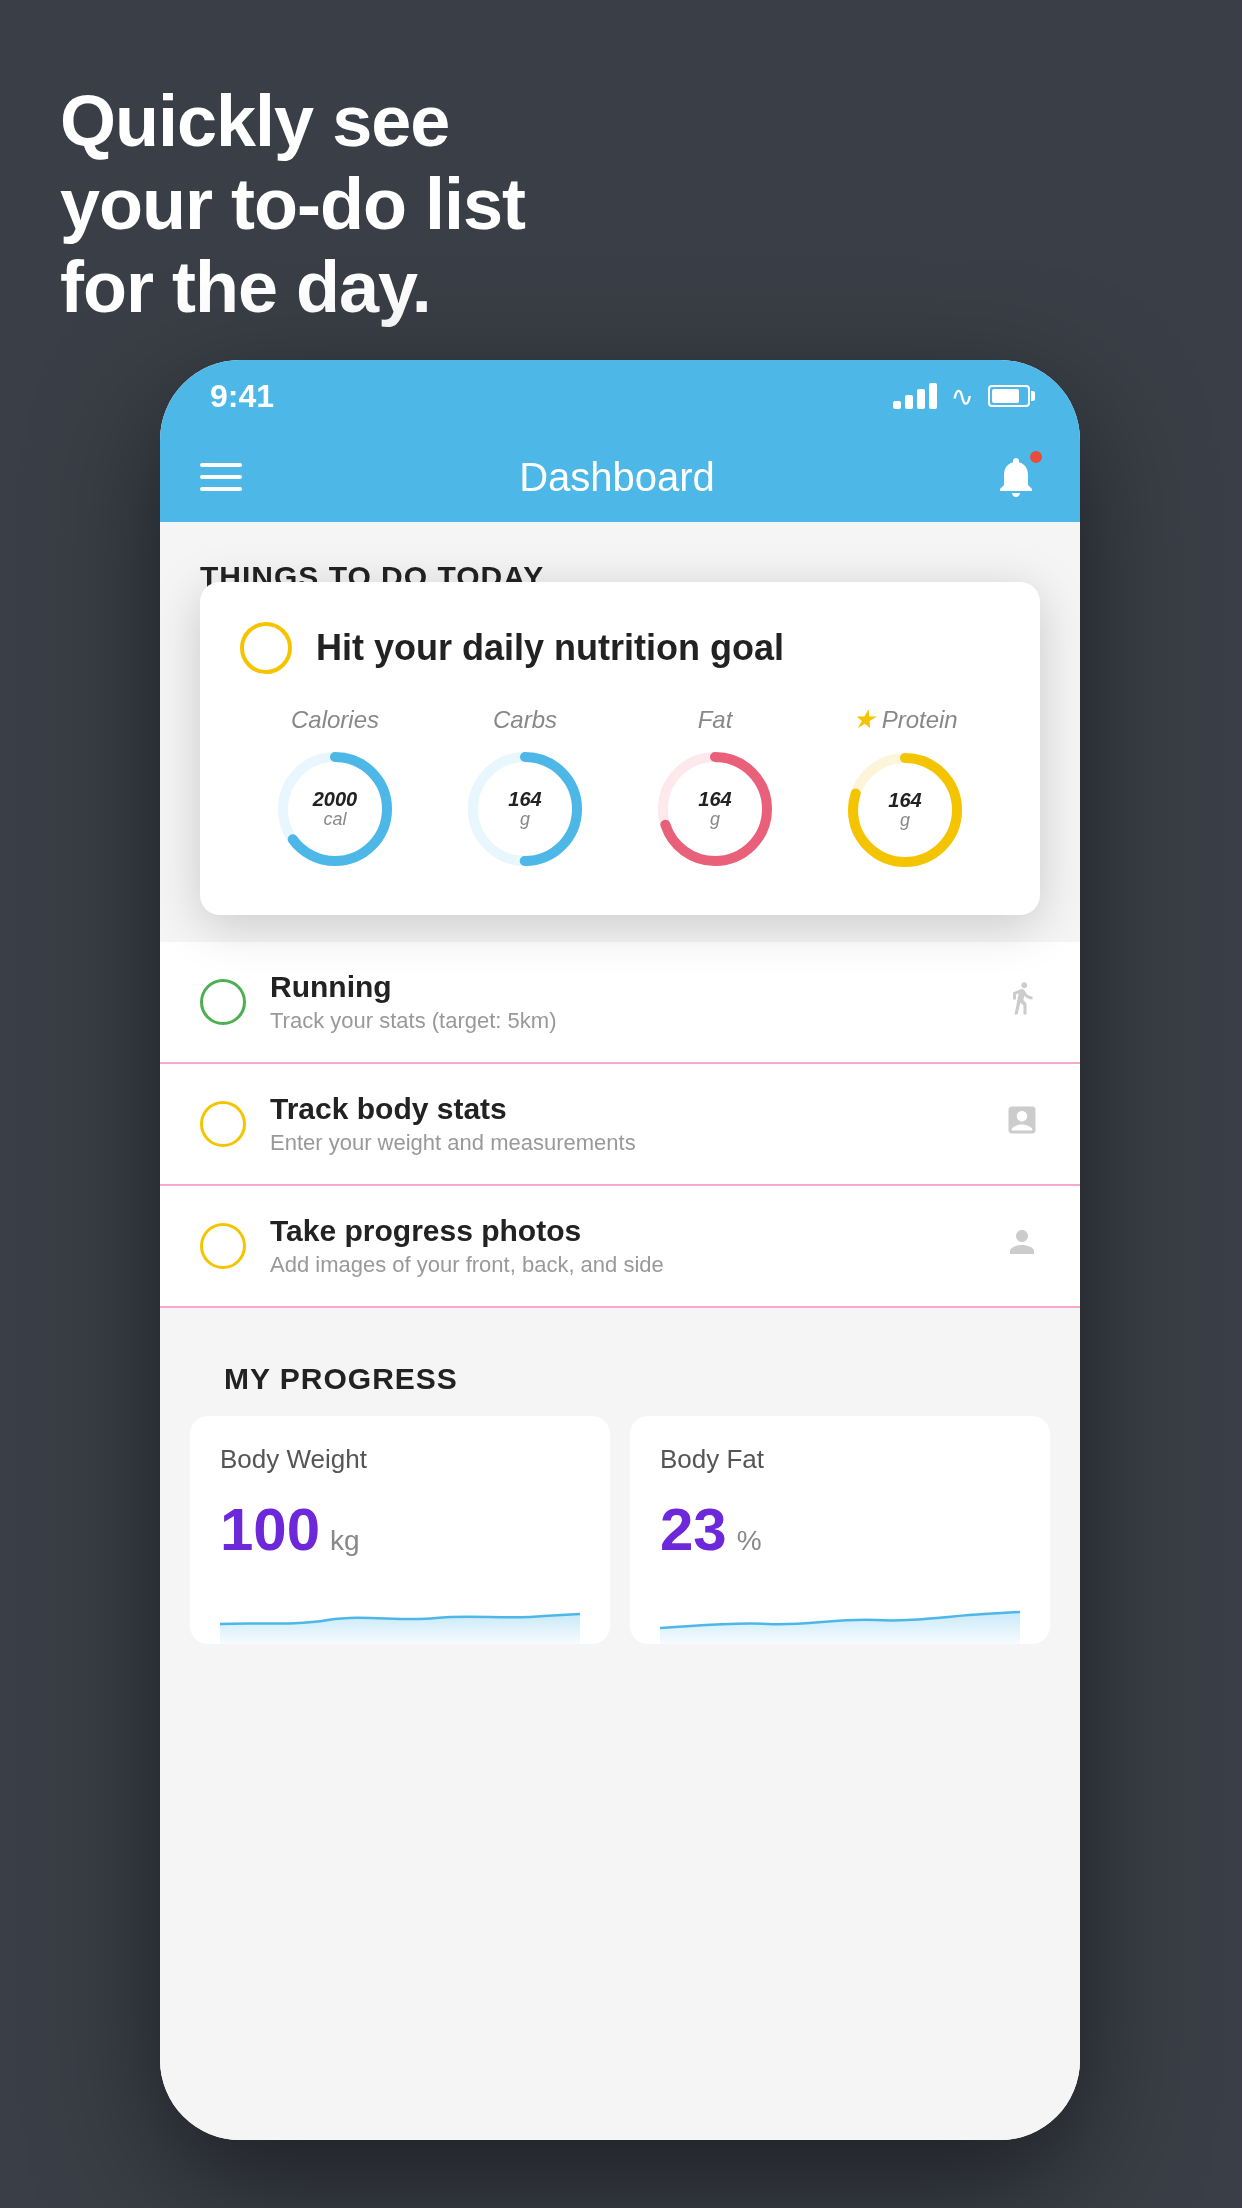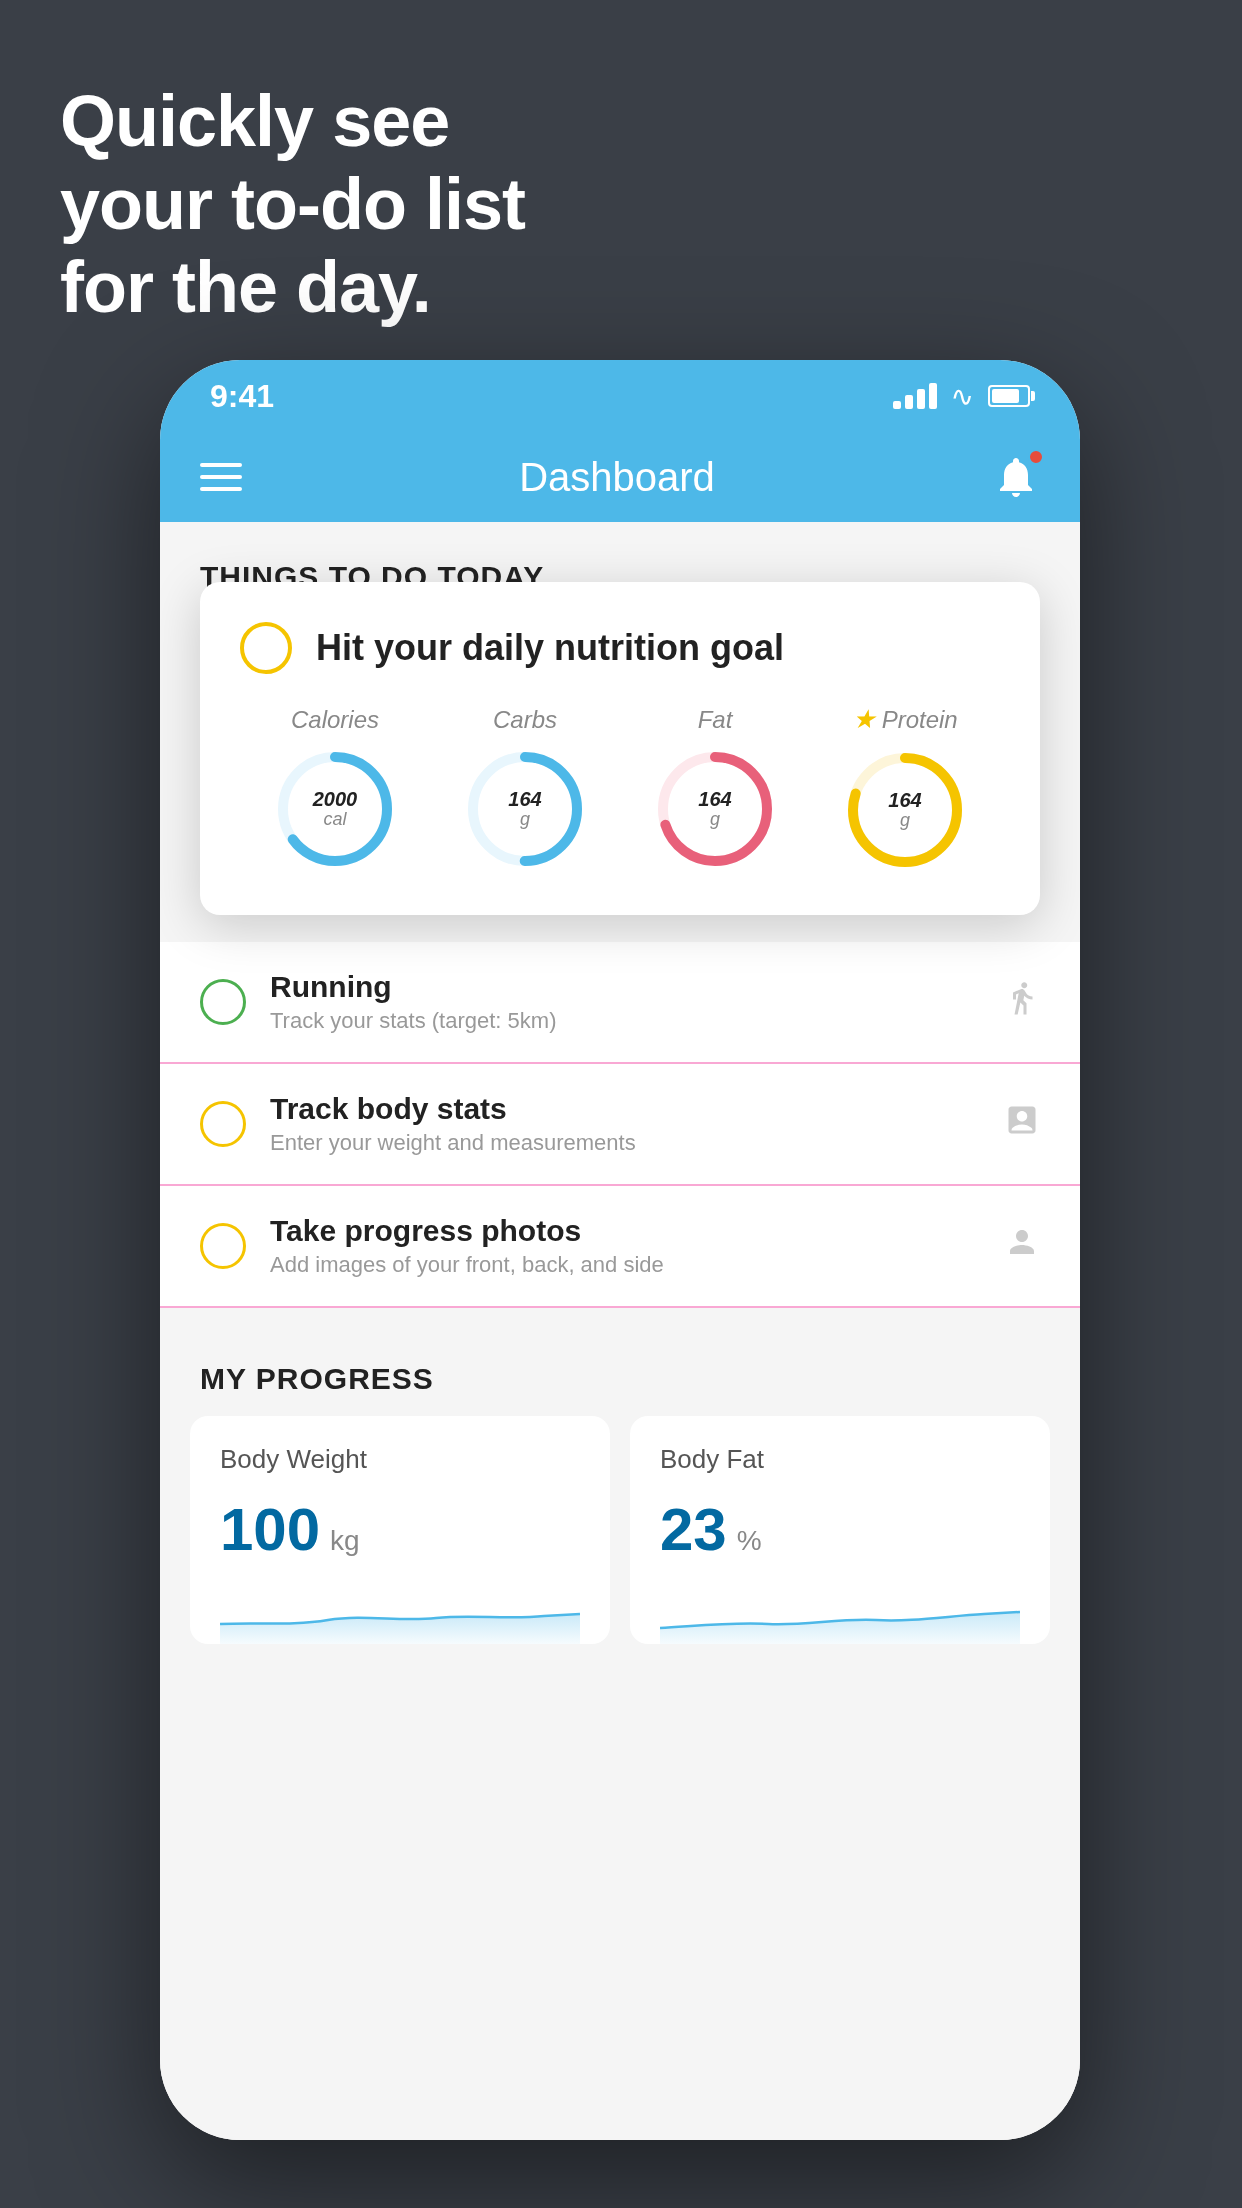--- a/index.html
+++ b/index.html
@@ -260,21 +260,21 @@
 
     
     .progress-section {
       position: absolute;
       top: 810px;
       left: 0;
       right: 0;
       background: #f5f5f5;
     }
     .progress-header {
-      padding: 30px 40px 20px;
+      padding: 30px 64px 20px;
     }
     .progress-header h2 {
       font-size: 30px;
       font-weight: 800;
       color: #222;
       letter-spacing: 1px;
     }
     .progress-cards {
       display: flex;
       gap: 20px;
@@ -295,21 +295,21 @@
     }
     .progress-value-row {
       display: flex;
       align-items: baseline;
       gap: 10px;
       margin-bottom: 20px;
     }
     .progress-big-value {
       font-size: 60px;
       font-weight: 700;
-      color: #0369a1;
+      color: #6d28d9;
     }
     .progress-unit {
       font-size: 28px;
       color: #888;
     }
     .progress-chart {
       height: 60px;
       position: relative;
       overflow: hidden;
     }

